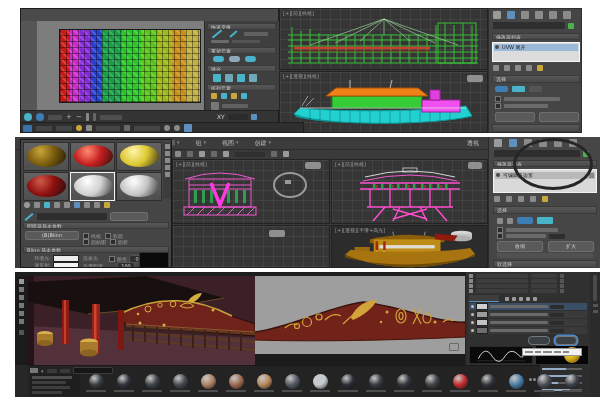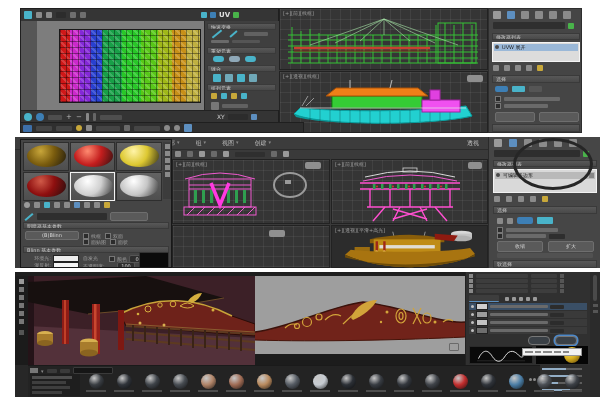--- a/index.html
+++ b/index.html
@@ -127,36 +127,20 @@
       <span class="bar" style="width:44px;height:4px;background:#6a6a6a"></span>
     </div>
     <div class="row" style="left:6px;top:103px;gap:4px">
       <span class="btn" style="width:38px;height:8px"></span>
       <span class="btn" style="width:38px;height:8px"></span>
     </div>
     <div class="rh" style="left:3px;top:115px;width:88px;height:8px"></div>
   </div>
 
   <div class="a" style="left:0;top:0;width:259px;height:114px;background:#4b4b4b;border:1px solid #1f1f1f;box-sizing:border-box;z-index:4">
-    <div class="a" style="left:0;top:0;width:257px;height:12px;background:#353535">
-      <div class="row" style="left:3px;top:2px;gap:4px">
-        <span class="i8" style="background:#49b3c9"></span>
-        <span class="i6"></span>
-        <span class="i6"></span>
-        <span class="bar" style="width:10px;height:6px;background:#2c2c2c"></span>
-        <span class="i6" style="background:#6f6f6f"></span>
-        <span class="i6" style="background:#6f6f6f"></span>
-      </div>
-      <div class="row" style="left:180px;top:2px;gap:3px">
-        <span class="i6" style="background:#49b3c9"></span>
-        <span class="i6" style="background:#3d7fb5"></span>
-        <span style="font-size:7px;font-weight:bold;color:#e0e0e0">UV</span>
-        <span class="i6" style="background:#49b34a"></span>
-      </div>
-    </div>
     <div class="a" style="left:0;top:12px;width:16px;height:89px;background:#565656;border-right:1px solid #2a2a2a"></div>
     <div class="a" style="left:16px;top:12px;width:167px;height:89px;background:#7d7d7d">
       <div class="uvmosaic" style="left:22px;top:8px;width:140px;height:72px"></div>
     </div>
     <div class="a" style="left:183px;top:12px;width:74px;height:89px;background:#3f3f3f;border-left:1px solid #282828;overflow:hidden">
       <div class="rh" style="left:2px;top:2px;width:69px;height:7px">快速变换</div>
       <div class="row" style="left:6px;top:11px;gap:6px">
         <span style="width:12px;height:2px;background:#49b3c9;transform:rotate(-40deg)"></span>
         <span style="width:9px;height:2px;background:#49b3c9;transform:rotate(-40deg)"></span>
         <span class="bar" style="width:24px;height:4px;background:#616161"></span>

